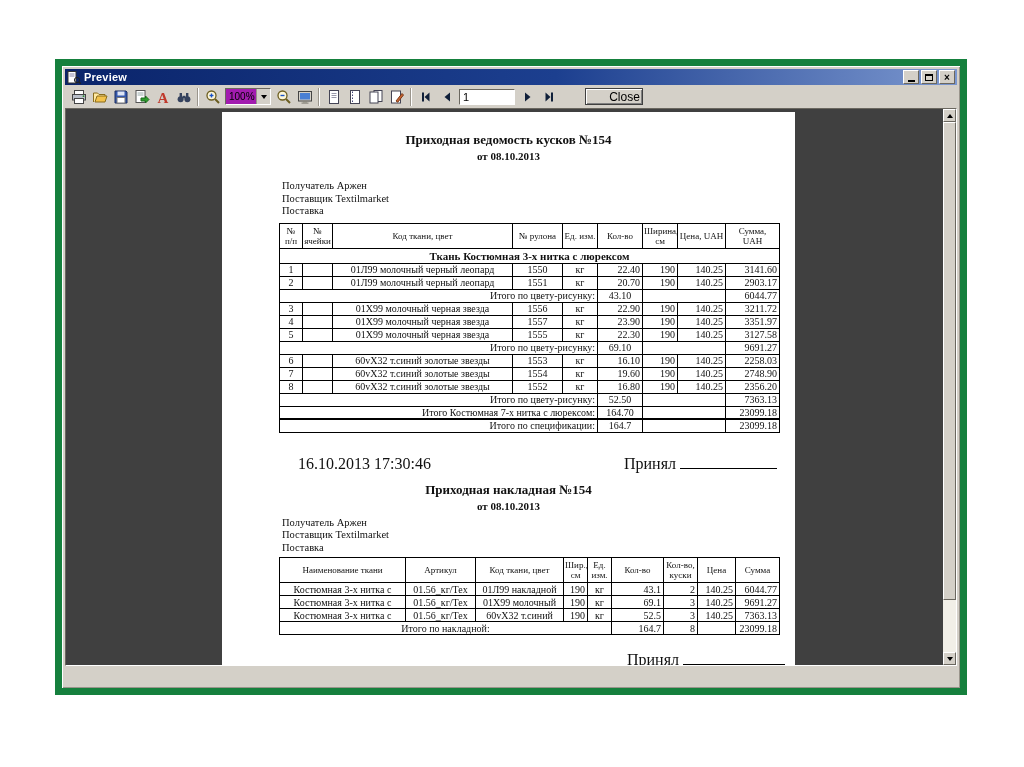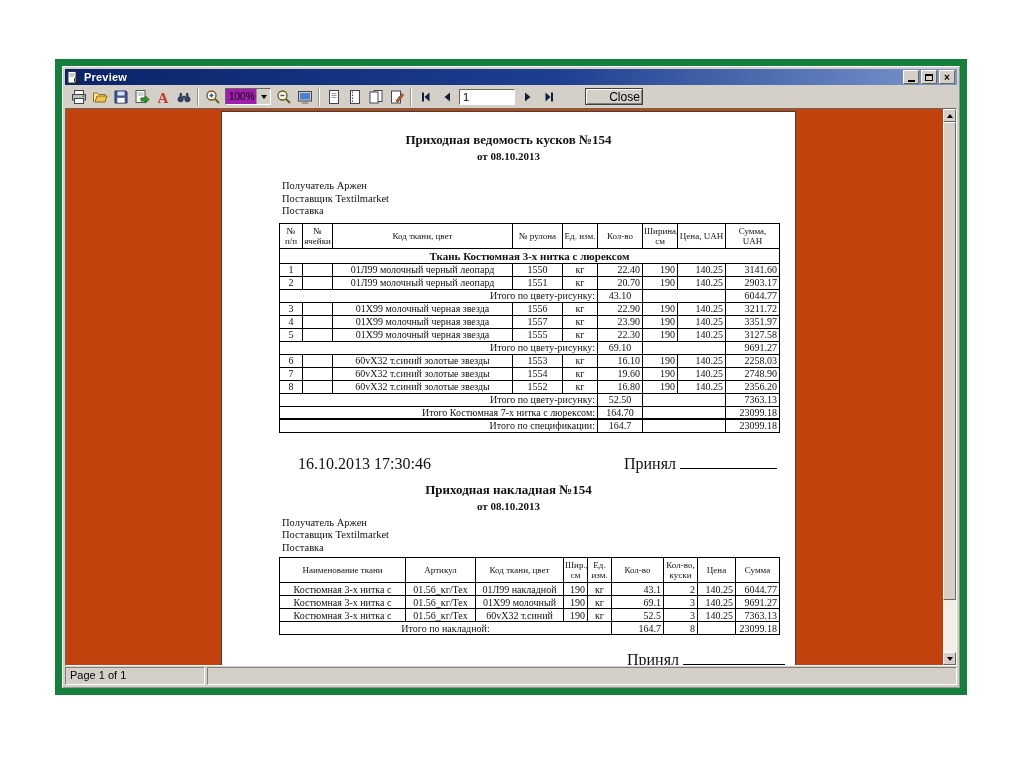--- a/index.html
+++ b/index.html
@@ -38,21 +38,21 @@
               border-top:4px solid #000; }
   .pageinput { width:56px; height:16px; border:1px solid; border-color:#6a675f #fff #fff #6a675f;
                font-size:11px; padding-left:3px; margin:0 2px; background:#fff;
                font-family:"Liberation Sans",sans-serif; }
   .closebtn { margin-left:26px; width:58px; height:17px; background:#d4d0c8;
               border:1px solid #404040; box-shadow: inset 1px 1px 0 #fff, inset -1px -1px 0 #808080;
               font-size:12px; font-family:"Liberation Sans",sans-serif; cursor:default;padding-left:21px; }
 
   
   .preview { position:absolute; left:3px; right:3px; top:42px; bottom:22px;
-             background:#c2410c; border:1px solid; border-color:#6a675f #fff #fff #6a675f;
+             background:#404040; border:1px solid; border-color:#6a675f #fff #fff #6a675f;
              overflow:hidden; }
   .vscroll { position:absolute; right:0; top:0; bottom:0; width:13px; background:#f1efe7; }
   .varrow { position:absolute; left:0; right:0; height:13px; background:#d4d0c8;
             border:1px solid; border-color:#fff #6a675f #6a675f #fff;
             display:flex; align-items:center; justify-content:center; }
   .varrow.up { top:0; } .varrow.down { bottom:0; }
   .tri-up-s { width:0;height:0;border-left:3px solid transparent;border-right:3px solid transparent;border-bottom:4px solid #000; }
   .tri-dn-s { width:0;height:0;border-left:3px solid transparent;border-right:3px solid transparent;border-top:4px solid #000; }
   .vthumb { position:absolute; left:0; right:0; top:13px; height:86%; background:#d4d0c8;
             border:1px solid; border-color:#fff #6a675f #6a675f #fff; }
@@ -506,17 +506,13 @@
       <div class="varrow up">
           <span class="tri-up-s"></span>
         </div>
       <div class="vthumb"></div>
       <div class="varrow down">
           <span class="tri-dn-s"></span>
         </div>
     </div>
   </div>
 
-  <div class="statusbar">
-    <div class="spanel s1">Page 1 of 1</div>
-    <div class="spanel s2"></div>
-  </div>
 </div>
 
 </body></html>

